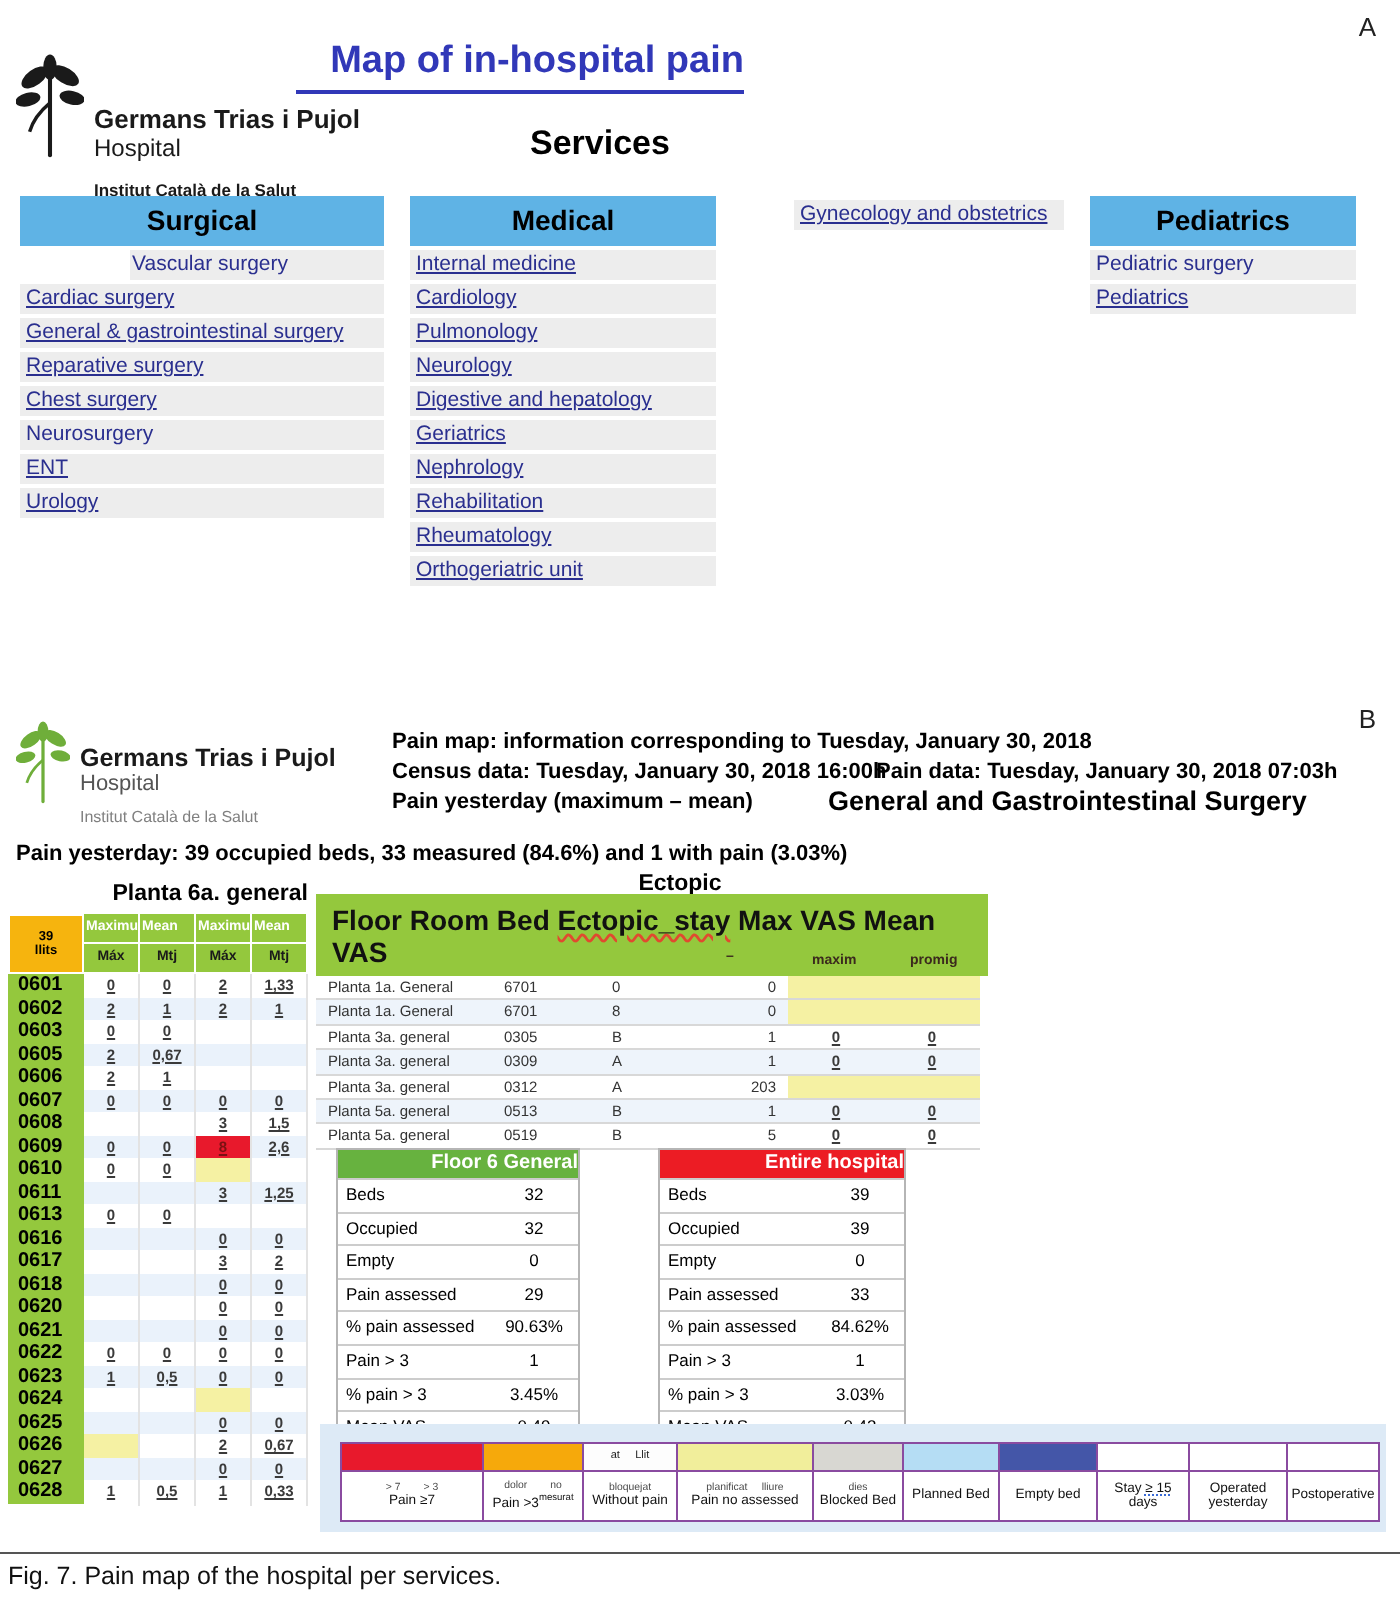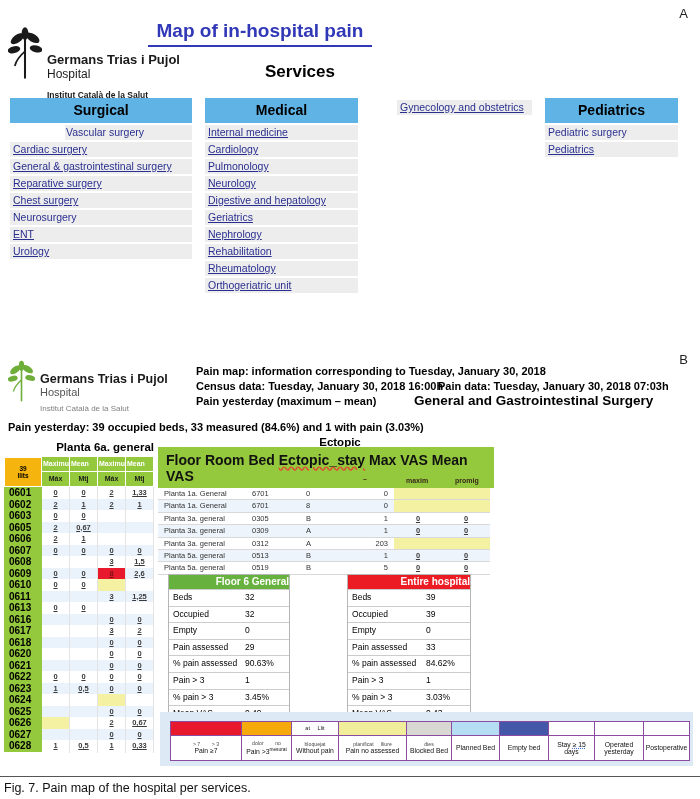--- a/index.html
+++ b/index.html
@@ -21,21 +21,21 @@
   .logo-text{padding-top:26px}
   #logo-b .logo-text{padding-top:12px}
   .l1{font-weight:bold;font-size:13px;white-space:nowrap}
   #logo-b .l1{font-size:12.5px}
   .l2{font-size:12px}
   #logo-b .l2{color:#555;font-size:11px}
   .l3{font-size:8.5px;font-weight:bold;margin-top:9px;white-space:nowrap}
   #logo-b .l3{color:#808080;font-size:8px;margin-top:6px;font-weight:normal}
 
   
-  #map-title{top:20px;left:148px;width:224px;text-align:center;font-size:19px;font-weight:bold;
+  #map-title{top:20px;left:148px;width:224px;text-align:right;font-size:19px;font-weight:bold;
              color:var(--title-blue,#3138b8);border-bottom:2px solid var(--title-blue,#3138b8);padding-bottom:3px}
   #services-title{top:62px;left:230px;width:140px;text-align:center;font-size:17px;font-weight:bold}
 
   
   .svc-col{position:absolute;top:98px}
   .col0{left:10px;width:182px}
   .col1{left:205px;width:153px}
   .col2{left:397px;width:135px}
   .col3{left:545px;width:133px}
   .svc-col .hdr{background:var(--header-blue,#5fb3e5);font-weight:bold;font-size:14px;text-align:center;
@@ -89,27 +89,27 @@
   .e-c1{padding-left:8px}
   .e-c2{padding-left:22px}
   .e-c3{text-align:right;padding-right:6px}
   .e-c4,.e-c5{text-align:center}
   .e-cell.yellow{background:var(--highlight-yellow,#f5f1a3)}
   .e-cell .val{text-decoration:underline;font-weight:bold;color:#3a3a3a;cursor:pointer}
 
   
   .sumtbl{position:absolute;top:574px;border:1px solid #b5b5b5;background:#fff}
   #floor6{left:168px;width:120px}
-  #hosp{left:347px;width:122px}
+  #hosp{left:329px;width:122px}
   .shdr{height:14px;line-height:14px;color:#fff;font-weight:bold;text-align:right;font-size:10px}
   #floor6 .shdr{background:var(--floor6-green,#67b23f)}
   #hosp .shdr{background:var(--hospital-red,#ec1c24)}
   .s-row{display:flex;height:15.6px;line-height:15.6px;border-top:1px solid #ccc;font-size:8.5px}
   .s-label{flex:1;padding-left:4px;white-space:nowrap}
-  .s-val{width:44px;}
+  .s-val{width:44px;text-align:center}
 
   
   #legend-bg{top:712px;left:160px;width:533px;height:54px;background:var(--legend-backdrop,#ddeaf6)}
   #legend{top:721px;left:170px;width:518px;border:1px solid var(--legend-purple,#8a4ba0);display:flex;background:#fff}
   .lg-cell{border-left:1px solid var(--legend-purple,#8a4ba0);box-sizing:border-box}
   .lg-cell:first-child{border-left:none}
   .lg-cell:nth-child(1){width:70px}.lg-cell:nth-child(2){width:50px}.lg-cell:nth-child(3){width:47px}
   .lg-cell:nth-child(4){width:68px}.lg-cell:nth-child(5){width:45px}.lg-cell:nth-child(6){width:48px}
   .lg-cell:nth-child(7){width:49px}.lg-cell:nth-child(8){width:46px}.lg-cell:nth-child(9){width:49px}
   .lg-cell:nth-child(10){width:46px}

